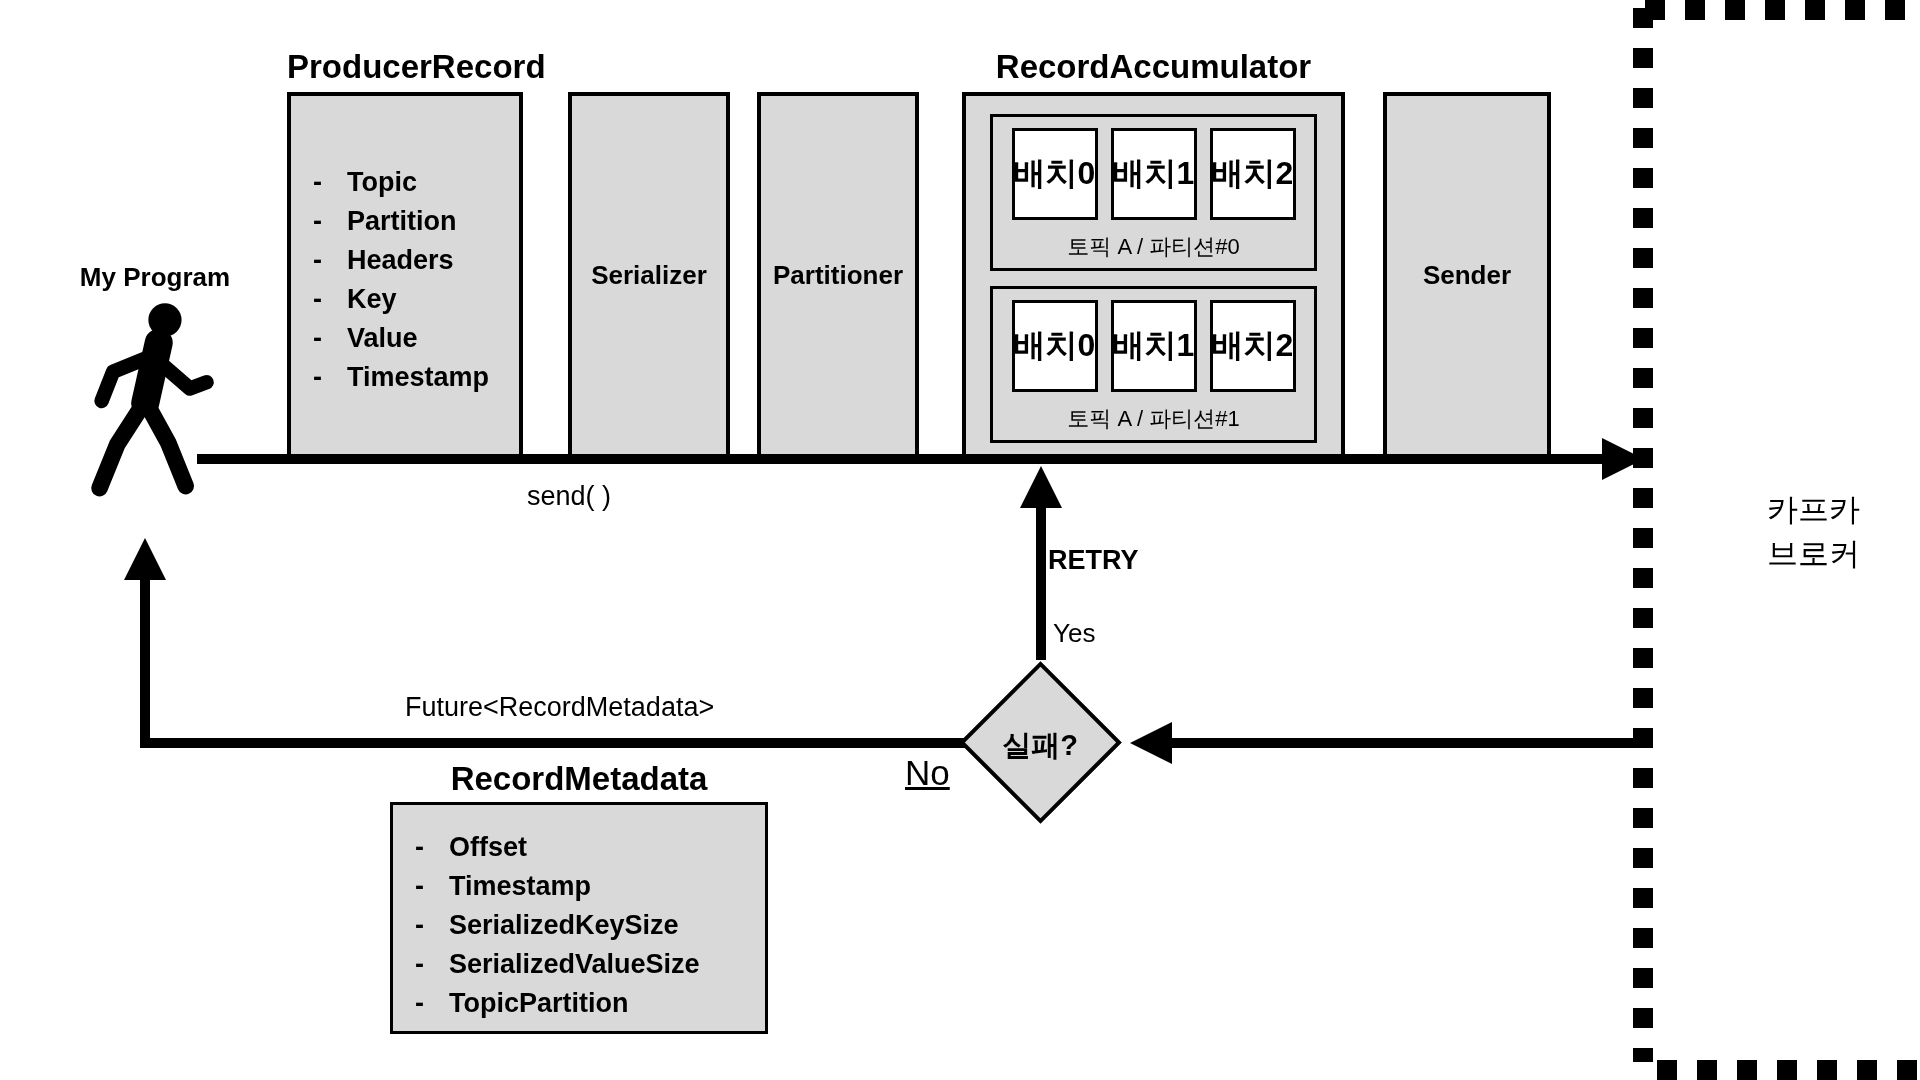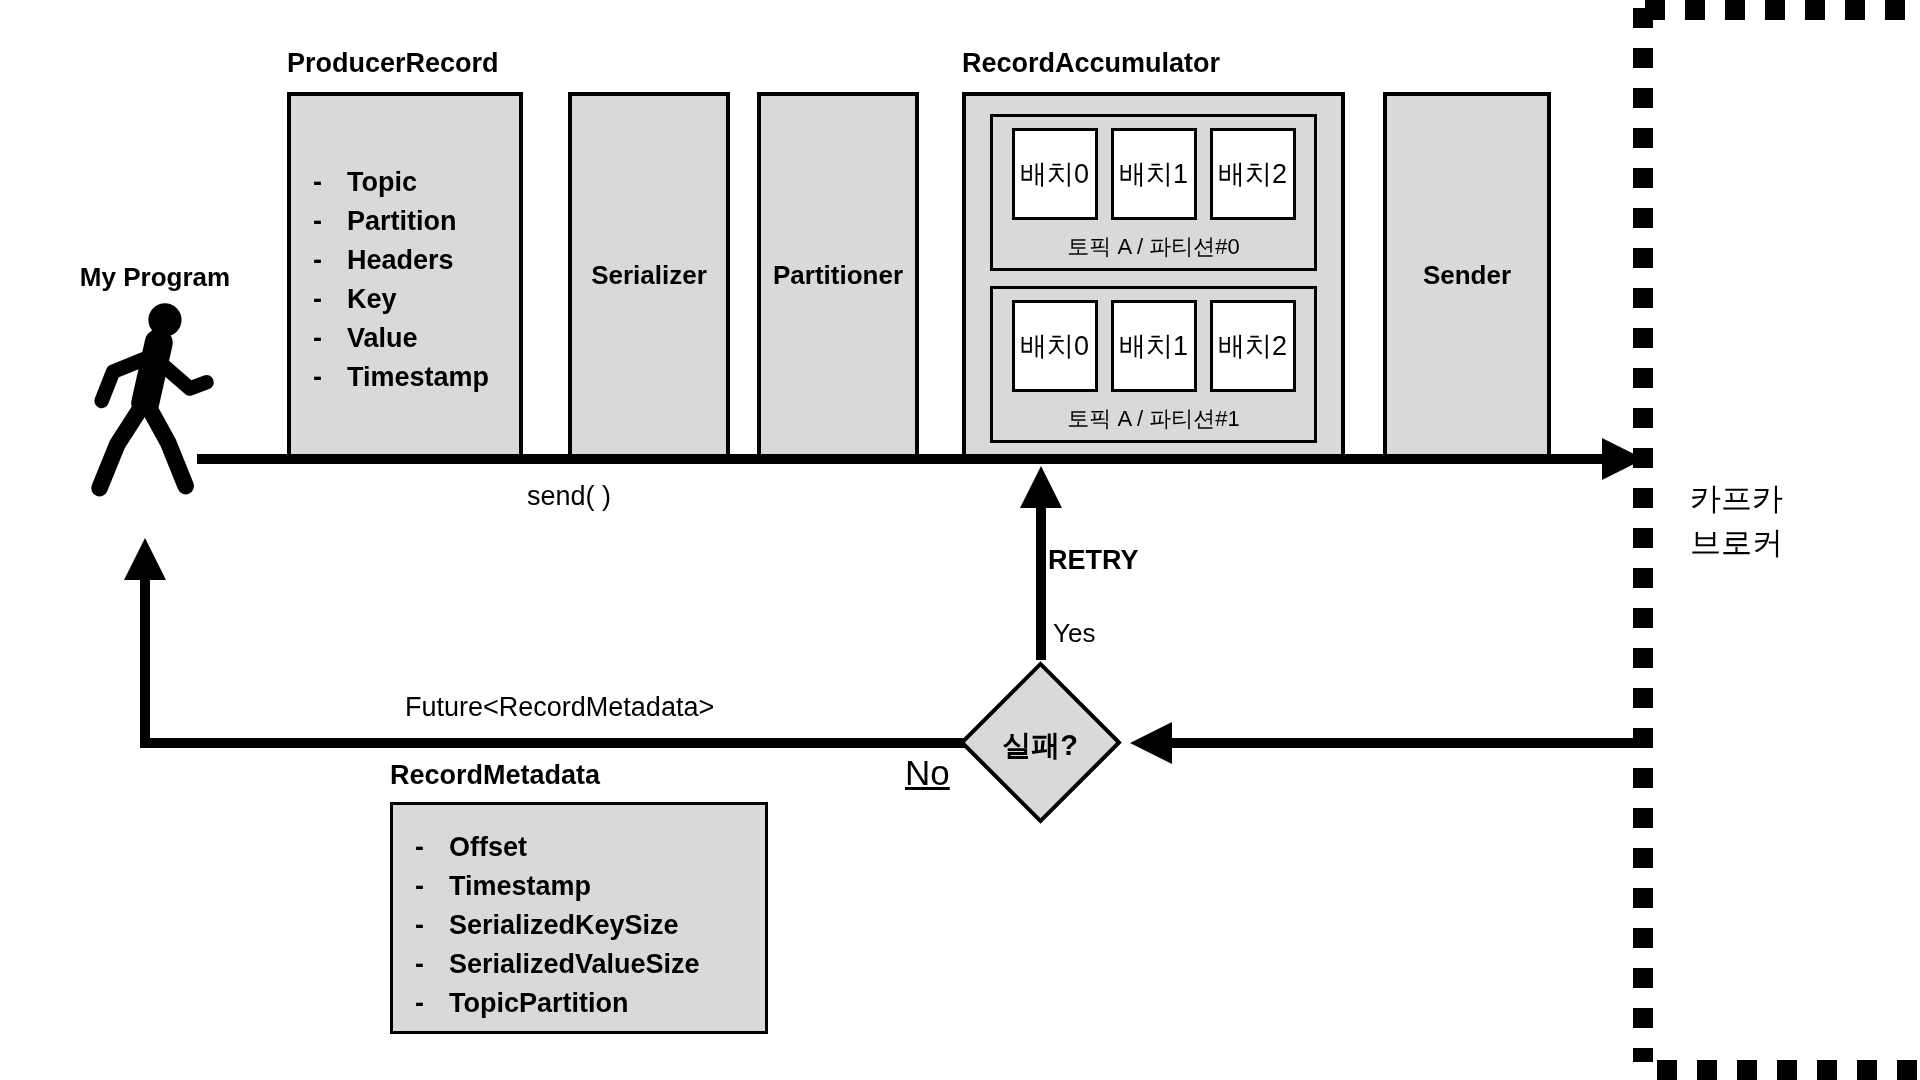--- a/index.html
+++ b/index.html
@@ -4,38 +4,38 @@
 <style>
   html,body{margin:0;padding:0;background:#fff;}
   #canvas{
     position:relative;width:1920px;height:1080px;background:#ffffff;overflow:hidden;
     font-family:"Liberation Sans","DejaVu Sans",sans-serif;color:#000;
   }
   .box{
     position:absolute;background:#d9d9d9;border:4px solid #000;box-sizing:border-box;
   }
   .box-title{
-    position:absolute;font-weight:bold;font-size:27px;text-align:left;white-space:nowrap;
+    position:absolute;font-weight:bold;font-size:33px;text-align:center;white-space:nowrap;
   }
   .center-label{
     display:flex;align-items:center;justify-content:center;height:100%;
     font-weight:bold;font-size:26px;
   }
   .field-list{position:absolute;left:22px;display:flex;flex-direction:column;gap:11px;}
   .field-row{display:flex;font-weight:bold;font-size:27px;line-height:28px;white-space:nowrap;}
   .field-bullet{width:34px;flex:0 0 34px;}
   .pgroup{
     position:absolute;left:24px;right:24px;background:#d9d9d9;border:3px solid #000;box-sizing:border-box;
   }
   .batch-row{
     position:absolute;left:0;right:0;top:11px;display:flex;justify-content:center;gap:13px;
   }
   .batch{
     width:86px;height:92px;background:#ffffff;border:3px solid #000;box-sizing:border-box;
-    display:flex;align-items:center;justify-content:center;font-weight:normal;font-size:27px;white-space:nowrap;
+    display:flex;align-items:center;justify-content:center;font-weight:bold;font-size:32px;white-space:nowrap;
   }
   .pcaption{
     position:absolute;left:0;right:0;bottom:6px;text-align:center;font-size:22px;white-space:nowrap;
   }
   .hline{position:absolute;background:#000;height:10px;}
   .vline{position:absolute;background:#000;width:10px;}
   .arrow-right{
     position:absolute;width:0;height:0;
     border-top:21px solid transparent;border-bottom:21px solid transparent;border-left:42px solid #000;
   }
@@ -52,21 +52,21 @@
     position:absolute;left:983px;top:685px;width:115px;height:115px;background:#d9d9d9;
     border:4px solid #000;box-sizing:border-box;transform:rotate(45deg);
   }
   #decision-label{
     position:absolute;left:980px;top:726px;width:120px;text-align:center;
     font-weight:bold;font-size:29px;white-space:nowrap;
   }
   .dash-h{position:absolute;height:20px;background:repeating-linear-gradient(to right,#000 0 20px,transparent 20px 40px);}
   .dash-v{position:absolute;width:20px;background:repeating-linear-gradient(to bottom,#000 0 20px,transparent 20px 40px);}
   #broker-label{
-    position:absolute;left:1690px;top:477px;width:170px;text-align:left;
+    position:absolute;left:1690px;top:488px;width:170px;text-align:right;
     font-size:31px;line-height:44px;white-space:nowrap;
   }
   #retry-label{position:absolute;left:1048px;top:545px;font-weight:bold;font-size:27px;}
   #yes-label{position:absolute;left:1053px;top:618px;font-size:26px;}
   #no-label{position:absolute;left:905px;top:753px;font-size:35px;text-decoration:underline;}
   #actor-label{position:absolute;left:50px;top:262px;width:210px;text-align:center;font-weight:bold;font-size:26px;white-space:nowrap;}
   #person-icon{position:absolute;left:85px;top:298px;}
 </style>
 </head>
 <body>

